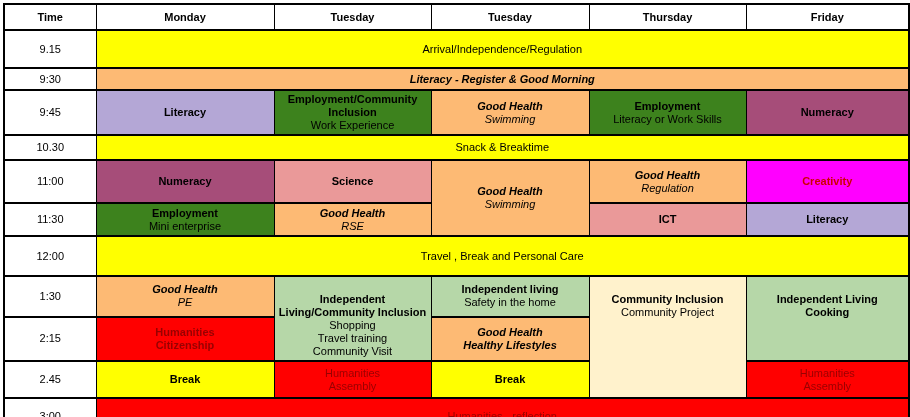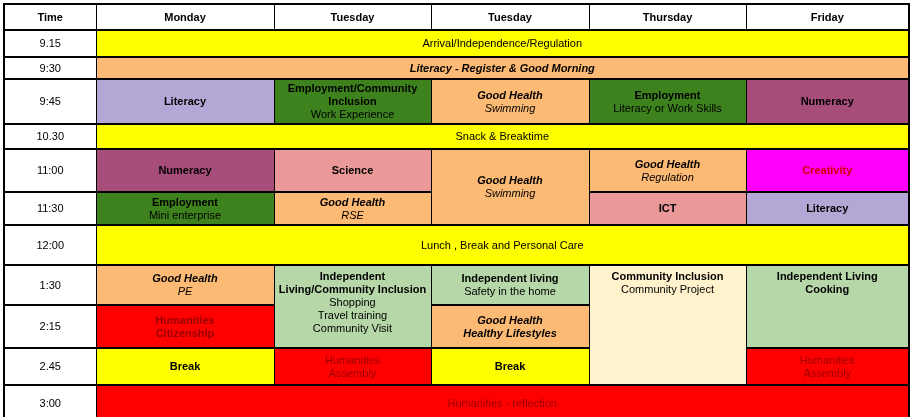--- a/index.html
+++ b/index.html
@@ -12,21 +12,21 @@
     border-collapse:collapse;table-layout:fixed;width:905px;
     border:2px solid #000;
   }
   td{
     border:1px solid #000;
     border-top-width:2px;border-bottom-width:2px;
     text-align:center;vertical-align:middle;
     font-size:11px;line-height:13px;
     padding:2px 3px;overflow:hidden;
   }
-  td.va-top{vertical-align:top;padding-top:4px;}
+  td.va-top{vertical-align:top;padding-top:16px;}
   .hdr{font-weight:bold;background:#ffffff;}
   .timecell{background:#ffffff;}
   .t{font-weight:bold;}
   .s{font-weight:normal;}
   .s.b{font-weight:bold;}
   .plain{font-weight:normal;}
   .bold{font-weight:bold;}
   
   .c-yellow{background:#ffff00;}
   .c-blue{background:#fdba74;font-style:italic;}
@@ -59,21 +59,21 @@
     <tbody>
         <tr style="height:26px">
       <td class="hdr timecell">Time</td>
       <td class="hdr">Monday</td>
       <td class="hdr">Tuesday</td>
       <td class="hdr">Tuesday</td>
       <td class="hdr">Thursday</td>
       <td class="hdr">Friday</td>
     </tr>
 
-    <tr style="height:27px">
+    <tr style="height:38px">
       <td class="timecell">9.15</td>
       <td colspan="5" class="c-yellow plain">Arrival/Independence/Regulation</td>
     </tr>
 
     <tr style="height:22px">
       <td class="timecell">9:30</td>
       <td colspan="5" class="c-blue bold">Literacy - Register &amp; Good Morning</td>
     </tr>
 
     <tr style="height:37px">
@@ -137,21 +137,21 @@
       <td class="c-salmon">
         <div class="t">ICT</div>
       </td>
       <td class="c-purple">
         <div class="t">Literacy</div>
       </td>
     </tr>
 
     <tr style="height:40px">
       <td class="timecell">12:00</td>
-      <td colspan="5" class="c-yellow plain">Lunch , Break and Personal Care</td>
+      <td colspan="5" class="c-yellow plain">Travel , Break and Personal Care</td>
     </tr>
 
     <tr style="height:40px">
       <td class="timecell">1:30</td>
       <td class="c-blue">
         <div class="t">Good Health</div>
         <div class="s">PE</div>
       </td>
       <td class="c-lgreen va-top" rowspan="2">
         <div class="t">Independent Living/Community Inclusion</div>

